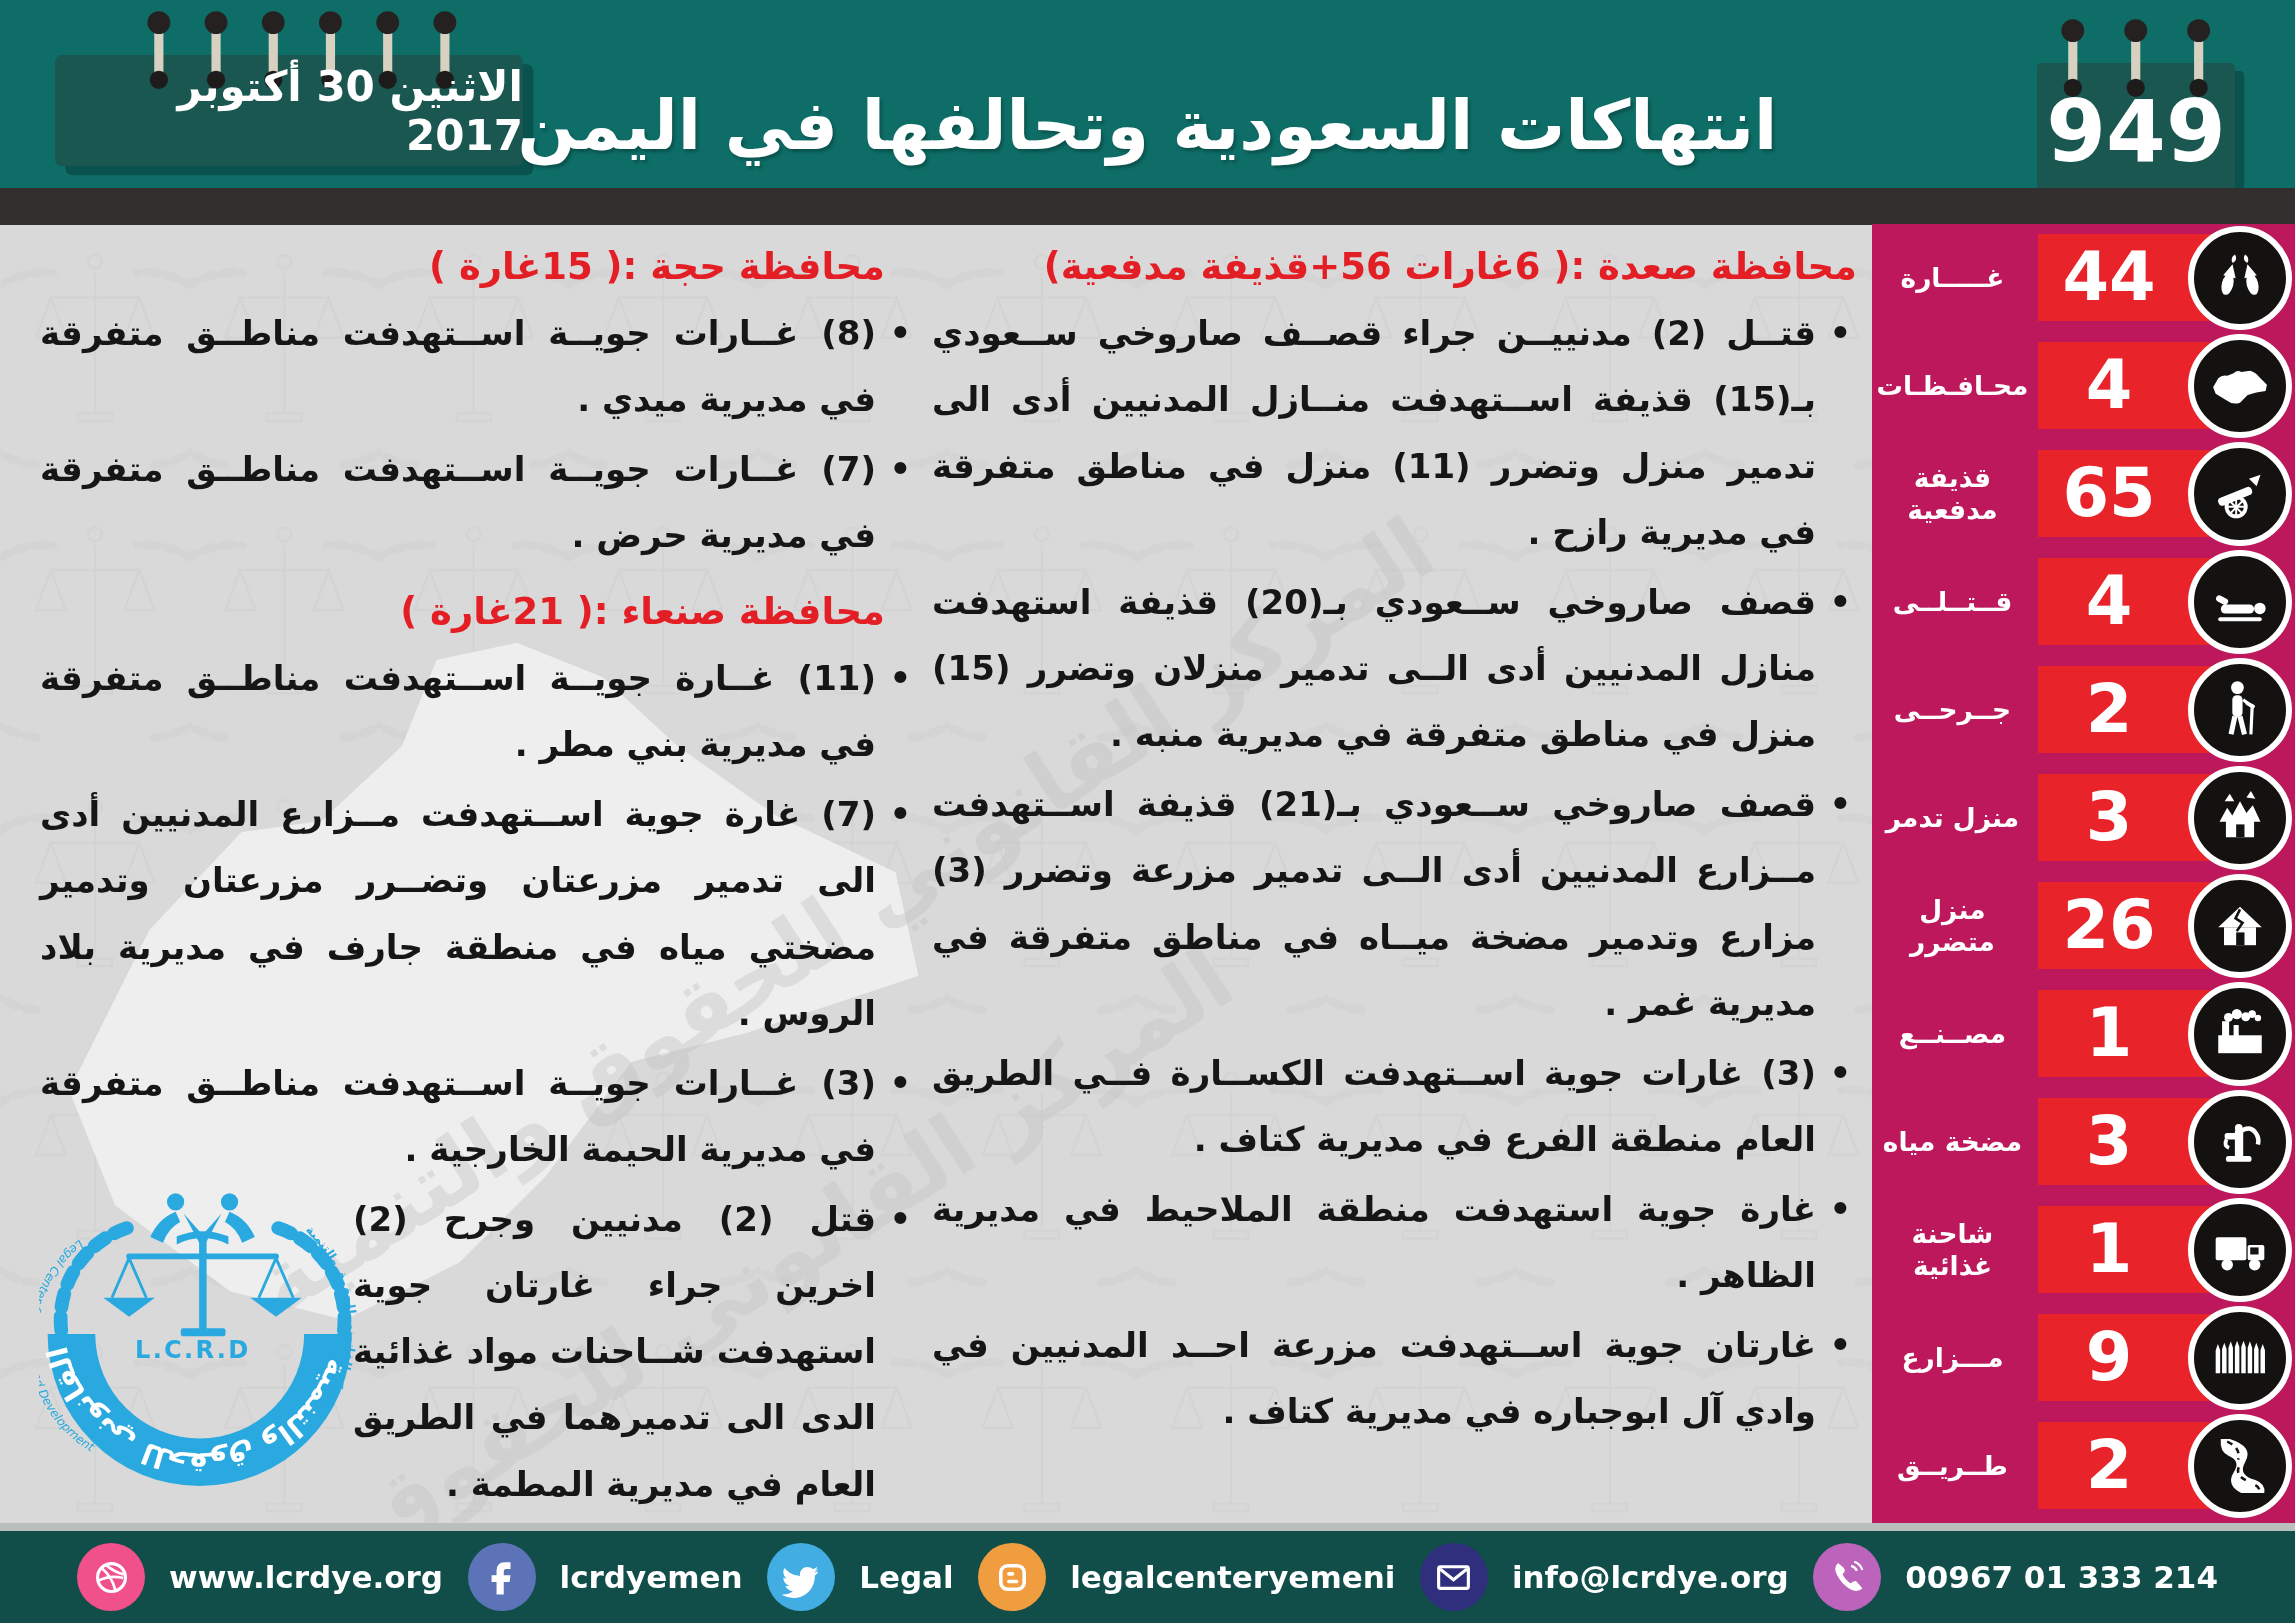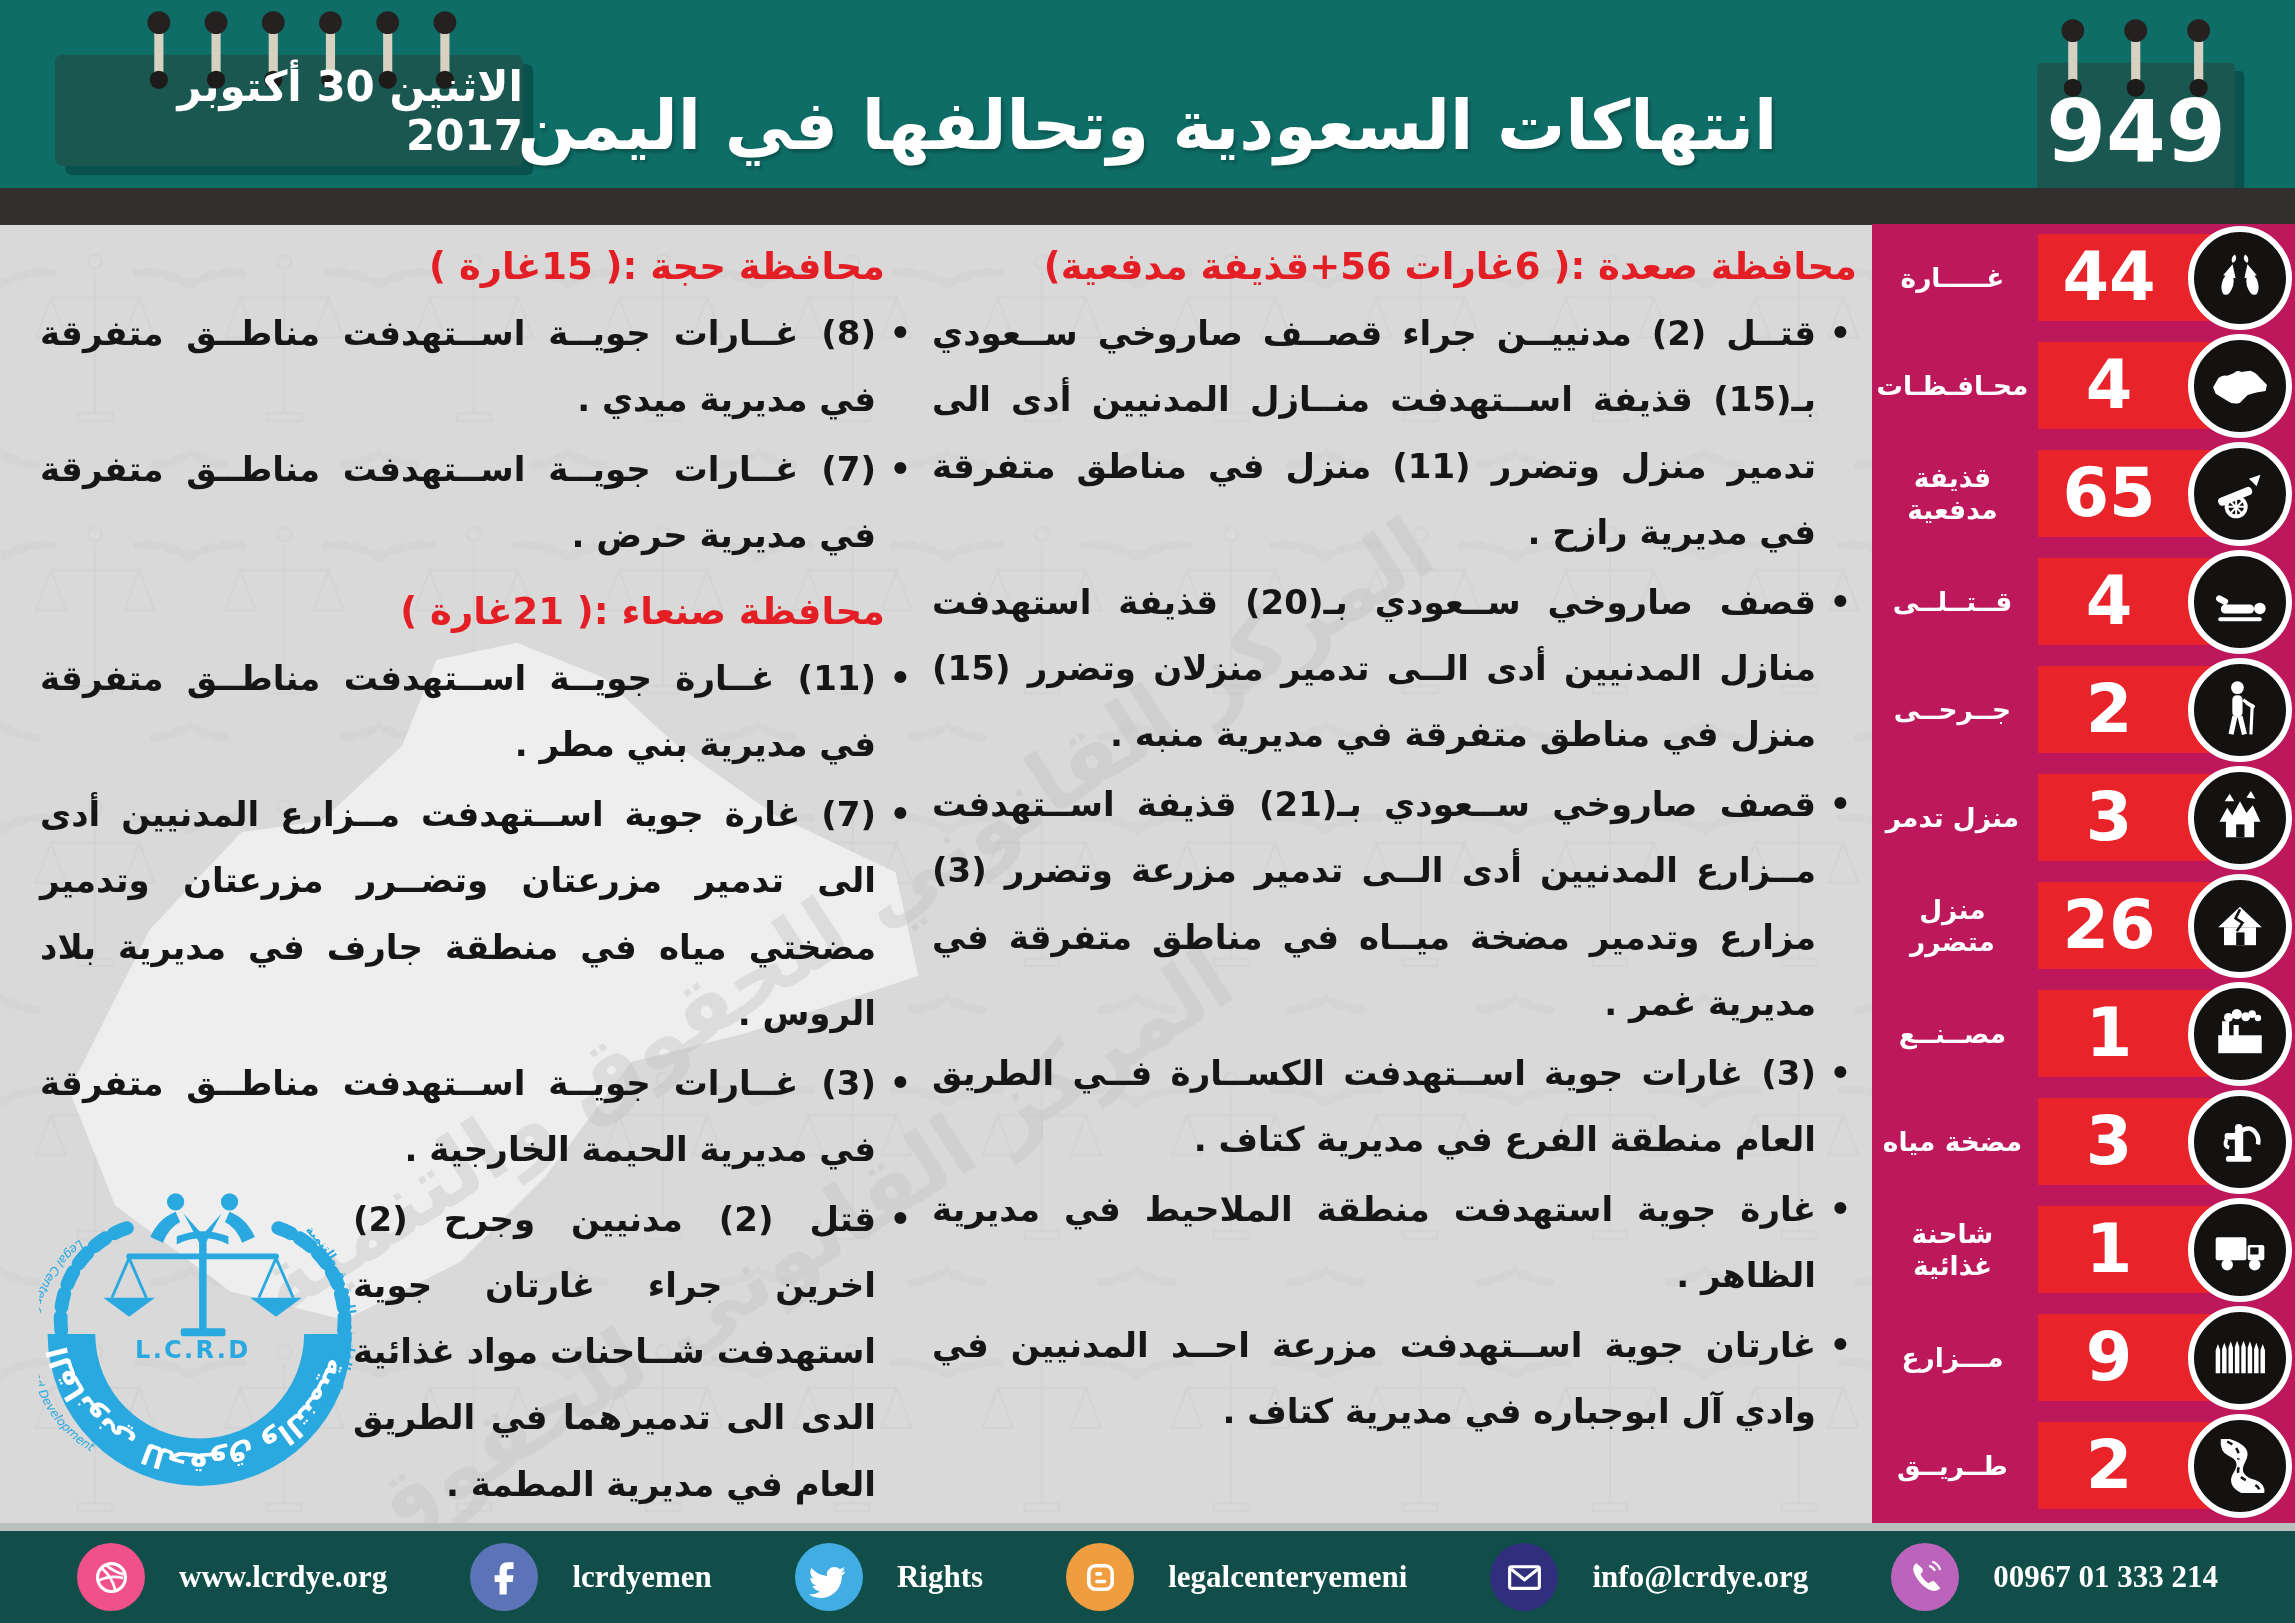--- a/index.html
+++ b/index.html
@@ -46,21 +46,21 @@
   .col-left h2.sec{padding-left:0;padding-right:32px;}
   ul.blist{margin:0;padding:0;list-style:none;}
   ul.blist li{font-size:34px;line-height:1.95;margin:0 0 3.4px;padding-right:41px;position:relative;}
   ul.blist li::before{content:"•";position:absolute;right:5.7px;top:0;}
   li.pad-logo{padding-left:313px;}
   .logo{position:absolute;left:39px;bottom:6.9px;width:330px;height:336px;}
   
   .footer{position:absolute;left:0;right:0;bottom:0;height:92px;background:#114E49;
         border-top:8px solid #B9BFBC;display:flex;align-items:center;justify-content:space-between;
         padding:0 77px;direction:ltr;}
-  .f-item{display:flex;align-items:center;gap:34px;font-family:Liberation Serif, serif;}
+  .f-item{display:flex;align-items:center;gap:24px;}
   .f-ic{width:68px;height:68px;border-radius:50%;display:flex;align-items:center;justify-content:center;flex:0 0 auto;}
   .f-ic svg{width:45px;height:45px;}
   .f-tx{color:#fff;font-size:31px;font-weight:bold;white-space:nowrap;}
 </style>
 </head>
 <body>
 
 <svg width="0" height="0" style="position:absolute" aria-hidden="true">
   <defs>
     <symbol id="i-airstrike" viewBox="0 0 100 100" fill="#fff">
@@ -497,21 +497,21 @@
           </svg>
         </span>
       <span class="f-tx">lcrdyemen</span>
     </div>
     <div class="f-item">
       <span class="f-ic" style="background-color: rgb(65, 173, 226);">
           <svg viewBox="0 0 100 100">
             <use href="#i-twitter"></use>
           </svg>
         </span>
-      <span class="f-tx">Rights</span>
+      <span class="f-tx">Legal</span>
     </div>
     <div class="f-item">
       <span class="f-ic" style="background-color: rgb(240, 157, 63);">
           <svg viewBox="0 0 100 100">
             <use href="#i-blogger"></use>
           </svg>
         </span>
       <span class="f-tx">legalcenteryemeni</span>
     </div>
     <div class="f-item">

